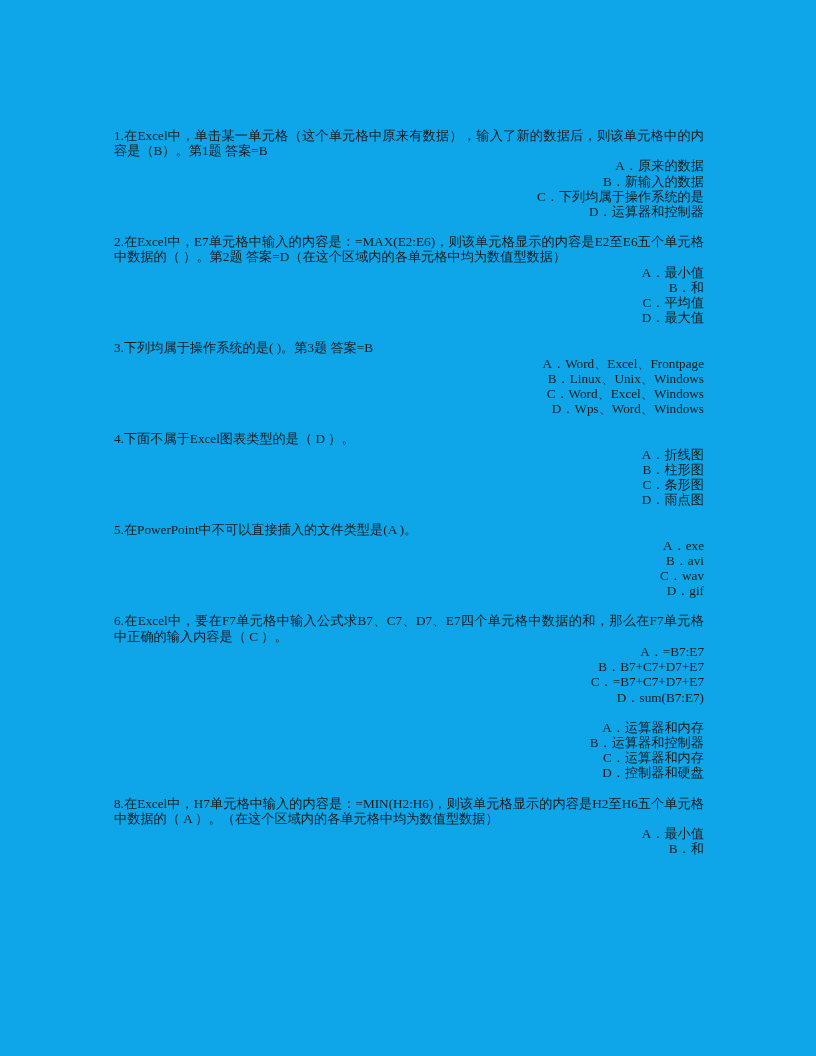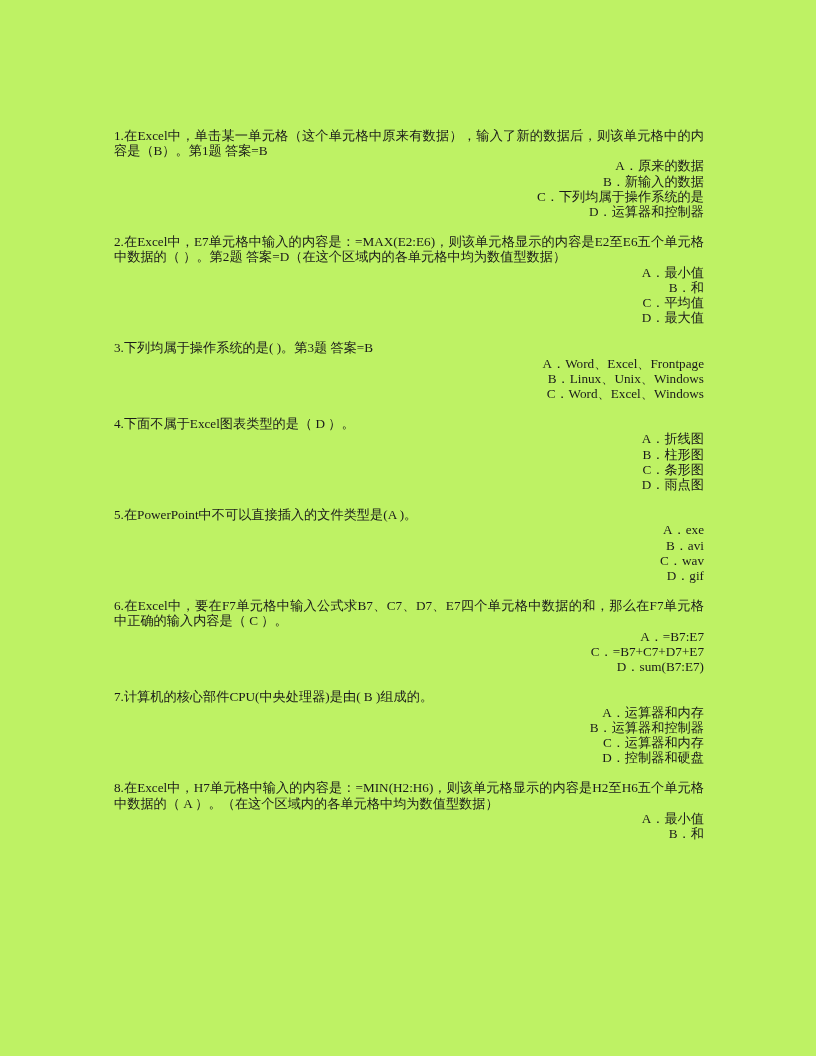--- a/index.html
+++ b/index.html
@@ -13,21 +13,21 @@
     font-family: "Liberation Serif", "DejaVu Serif", serif;
     color: #1a1a1a;
     overflow: hidden;
   }
   .page {
     position: relative;
     width: 816px;
     height: 1056px;
     box-sizing: border-box;
     padding: 128px 45px 0 114px;
-    background: #bef264;
+    background: #0ea5e9;
   }
   .content {
     width: 590px;
   }
   .question-block {
     margin: 0 0 15px 0;
   }
   .q-stem {
     font-size: 13.2px;
     line-height: 15.2px;
@@ -75,20 +75,21 @@
         <li class="option">D．最大值</li>
       </ul>
     </div>
 
     <div class="question-block">
       <p class="q-stem">3.下列均属于操作系统的是(    )。第3题      答案=B</p>
       <ul class="options">
         <li class="option">A．Word、Excel、Frontpage</li>
         <li class="option">B．Linux、Unix、Windows</li>
         <li class="option">C．Word、Excel、Windows</li>
+        <li class="option">D．Wps、Word、Windows</li>
       </ul>
     </div>
 
     <div class="question-block">
       <p class="q-stem">4.下面不属于Excel图表类型的是（ D    ）。</p>
       <ul class="options">
         <li class="option">A．折线图</li>
         <li class="option">B．柱形图</li>
         <li class="option">C．条形图</li>
         <li class="option">D．雨点图</li>
@@ -102,27 +103,27 @@
         <li class="option">B．avi</li>
         <li class="option">C．wav</li>
         <li class="option">D．gif</li>
       </ul>
     </div>
 
     <div class="question-block">
       <p class="q-stem">6.在Excel中，要在F7单元格中输入公式求B7、C7、D7、E7四个单元格中数据的和，那么在F7单元格中正确的输入内容是（ C  ）。</p>
       <ul class="options">
         <li class="option">A．=B7:E7</li>
+        <li class="option">B．B7+C7+D7+E7</li>
         <li class="option">C．=B7+C7+D7+E7</li>
         <li class="option">D．sum(B7:E7)</li>
       </ul>
     </div>
 
     <div class="question-block">
-      <p class="q-stem">7.计算机的核心部件CPU(中央处理器)是由(  B  )组成的。</p>
       <ul class="options">
         <li class="option">A．运算器和内存</li>
         <li class="option">B．运算器和控制器</li>
         <li class="option">C．运算器和内存</li>
         <li class="option">D．控制器和硬盘</li>
       </ul>
     </div>
 
     <div class="question-block">
       <p class="q-stem">8.在Excel中，H7单元格中输入的内容是：=MIN(H2:H6)，则该单元格显示的内容是H2至H6五个单元格中数据的（ A  ）。（在这个区域内的各单元格中均为数值型数据）</p>

